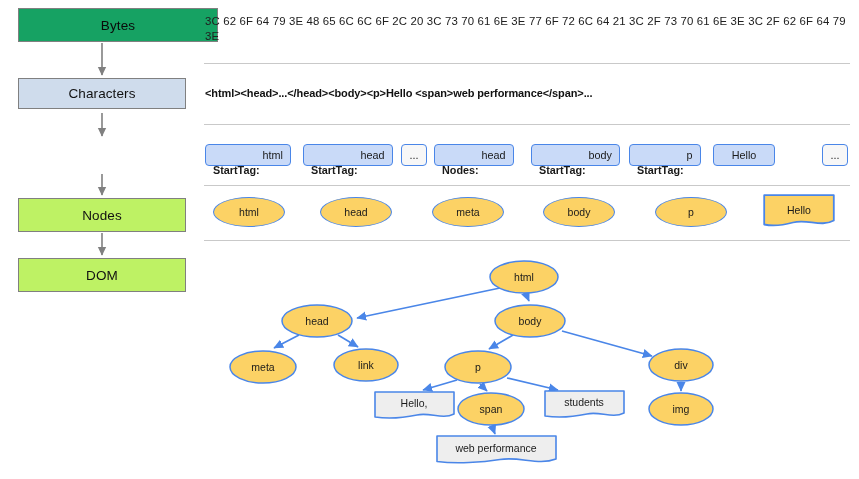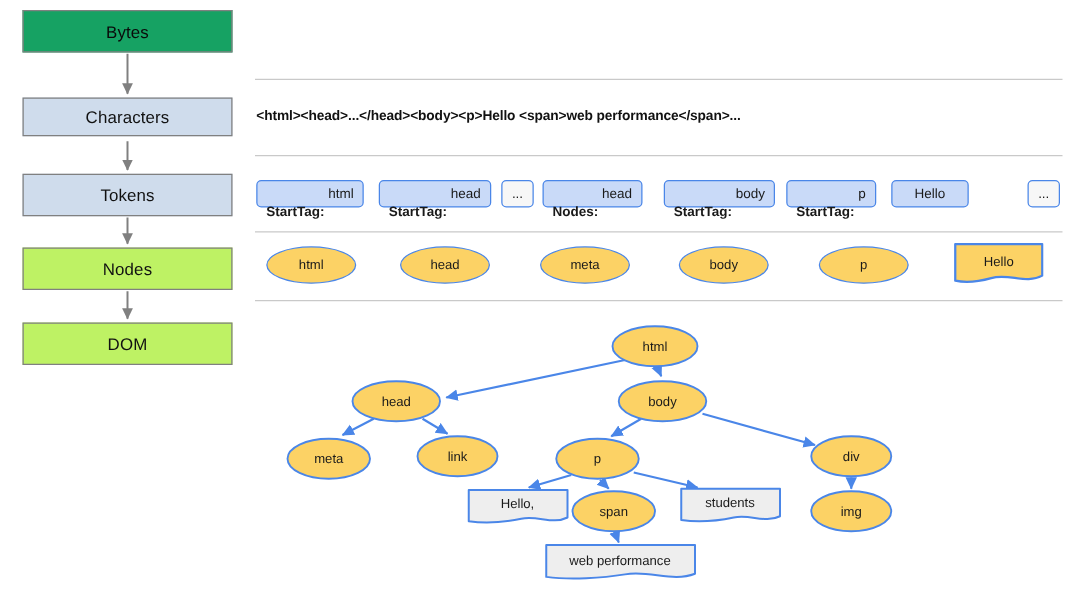--- a/index.html
+++ b/index.html
@@ -110,28 +110,25 @@
     fill: #1a1a1a;
     text-anchor: middle;
     dominant-baseline: middle;
   }
 </style>
 </head>
 <body>
 
 <div id="stage">
 
-  <div class="pipe-box green" style="left:18px; top:8px; width:168px; height:34px;">
+  <div class="pipe-box green" style="left:18px; top:8px; width:200px; height:34px;">
     <span>Bytes</span>
   </div>
   <div class="pipe-box blue" style="left:18px; top:78px; width:168px; height:31px;">
     <span>Characters</span>
-  </div>
-  <div class="pipe-box blue" style="left:18px; top:139px; width:168px; height:34px;">
-    <span>Tokens</span>
   </div>
   <div class="pipe-box gold" style="left:18px; top:198px; width:168px; height:34px;">
     <span>Nodes</span>
   </div>
   <div class="pipe-box gold" style="left:18px; top:258px; width:168px; height:34px;">
     <span>DOM</span>
   </div>
 
   <svg width="859" height="479" style="position:absolute;left:0;top:0;pointer-events:none;">
     <defs>
@@ -148,20 +145,21 @@
       <line x1="102" y1="174" x2="102" y2="195"></line>
       <line x1="102" y1="233" x2="102" y2="255"></line>
     </g>
   </svg>
 
   <div class="hrule" style="left:204px; top:63px; width:646px;"></div>
   <div class="hrule" style="left:204px; top:124px; width:646px;"></div>
   <div class="hrule" style="left:204px; top:185px; width:646px;"></div>
   <div class="hrule" style="left:204px; top:240px; width:646px;"></div>
 
+  <div class="bytes-text" style="left:205px; top:14px;">3C 62 6F 64 79 3E 48 65 6C 6C 6F 2C 20 3C 73 70 61 6E 3E 77 6F 72 6C 64 21 3C 2F 73 70 61 6E 3E 3C 2F 62 6F 64 79 3E</div>
 
   <div class="chars-text" style="left:205px; top:87px;">&lt;html&gt;&lt;head&gt;...&lt;/head&gt;&lt;body&gt;&lt;p&gt;Hello &lt;span&gt;web performance&lt;/span&gt;...</div>
 
   <div class="token" style="left:205px; top:144px;">
     <b>StartTag:</b>&nbsp;<span class="tv">html</span>
   </div>
   <div class="token" style="left:303px; top:144px;">
     <b>StartTag:</b>&nbsp;<span class="tv">head</span>
   </div>
   <div class="token plain" style="left:401px; top:144px; width:26px;">

